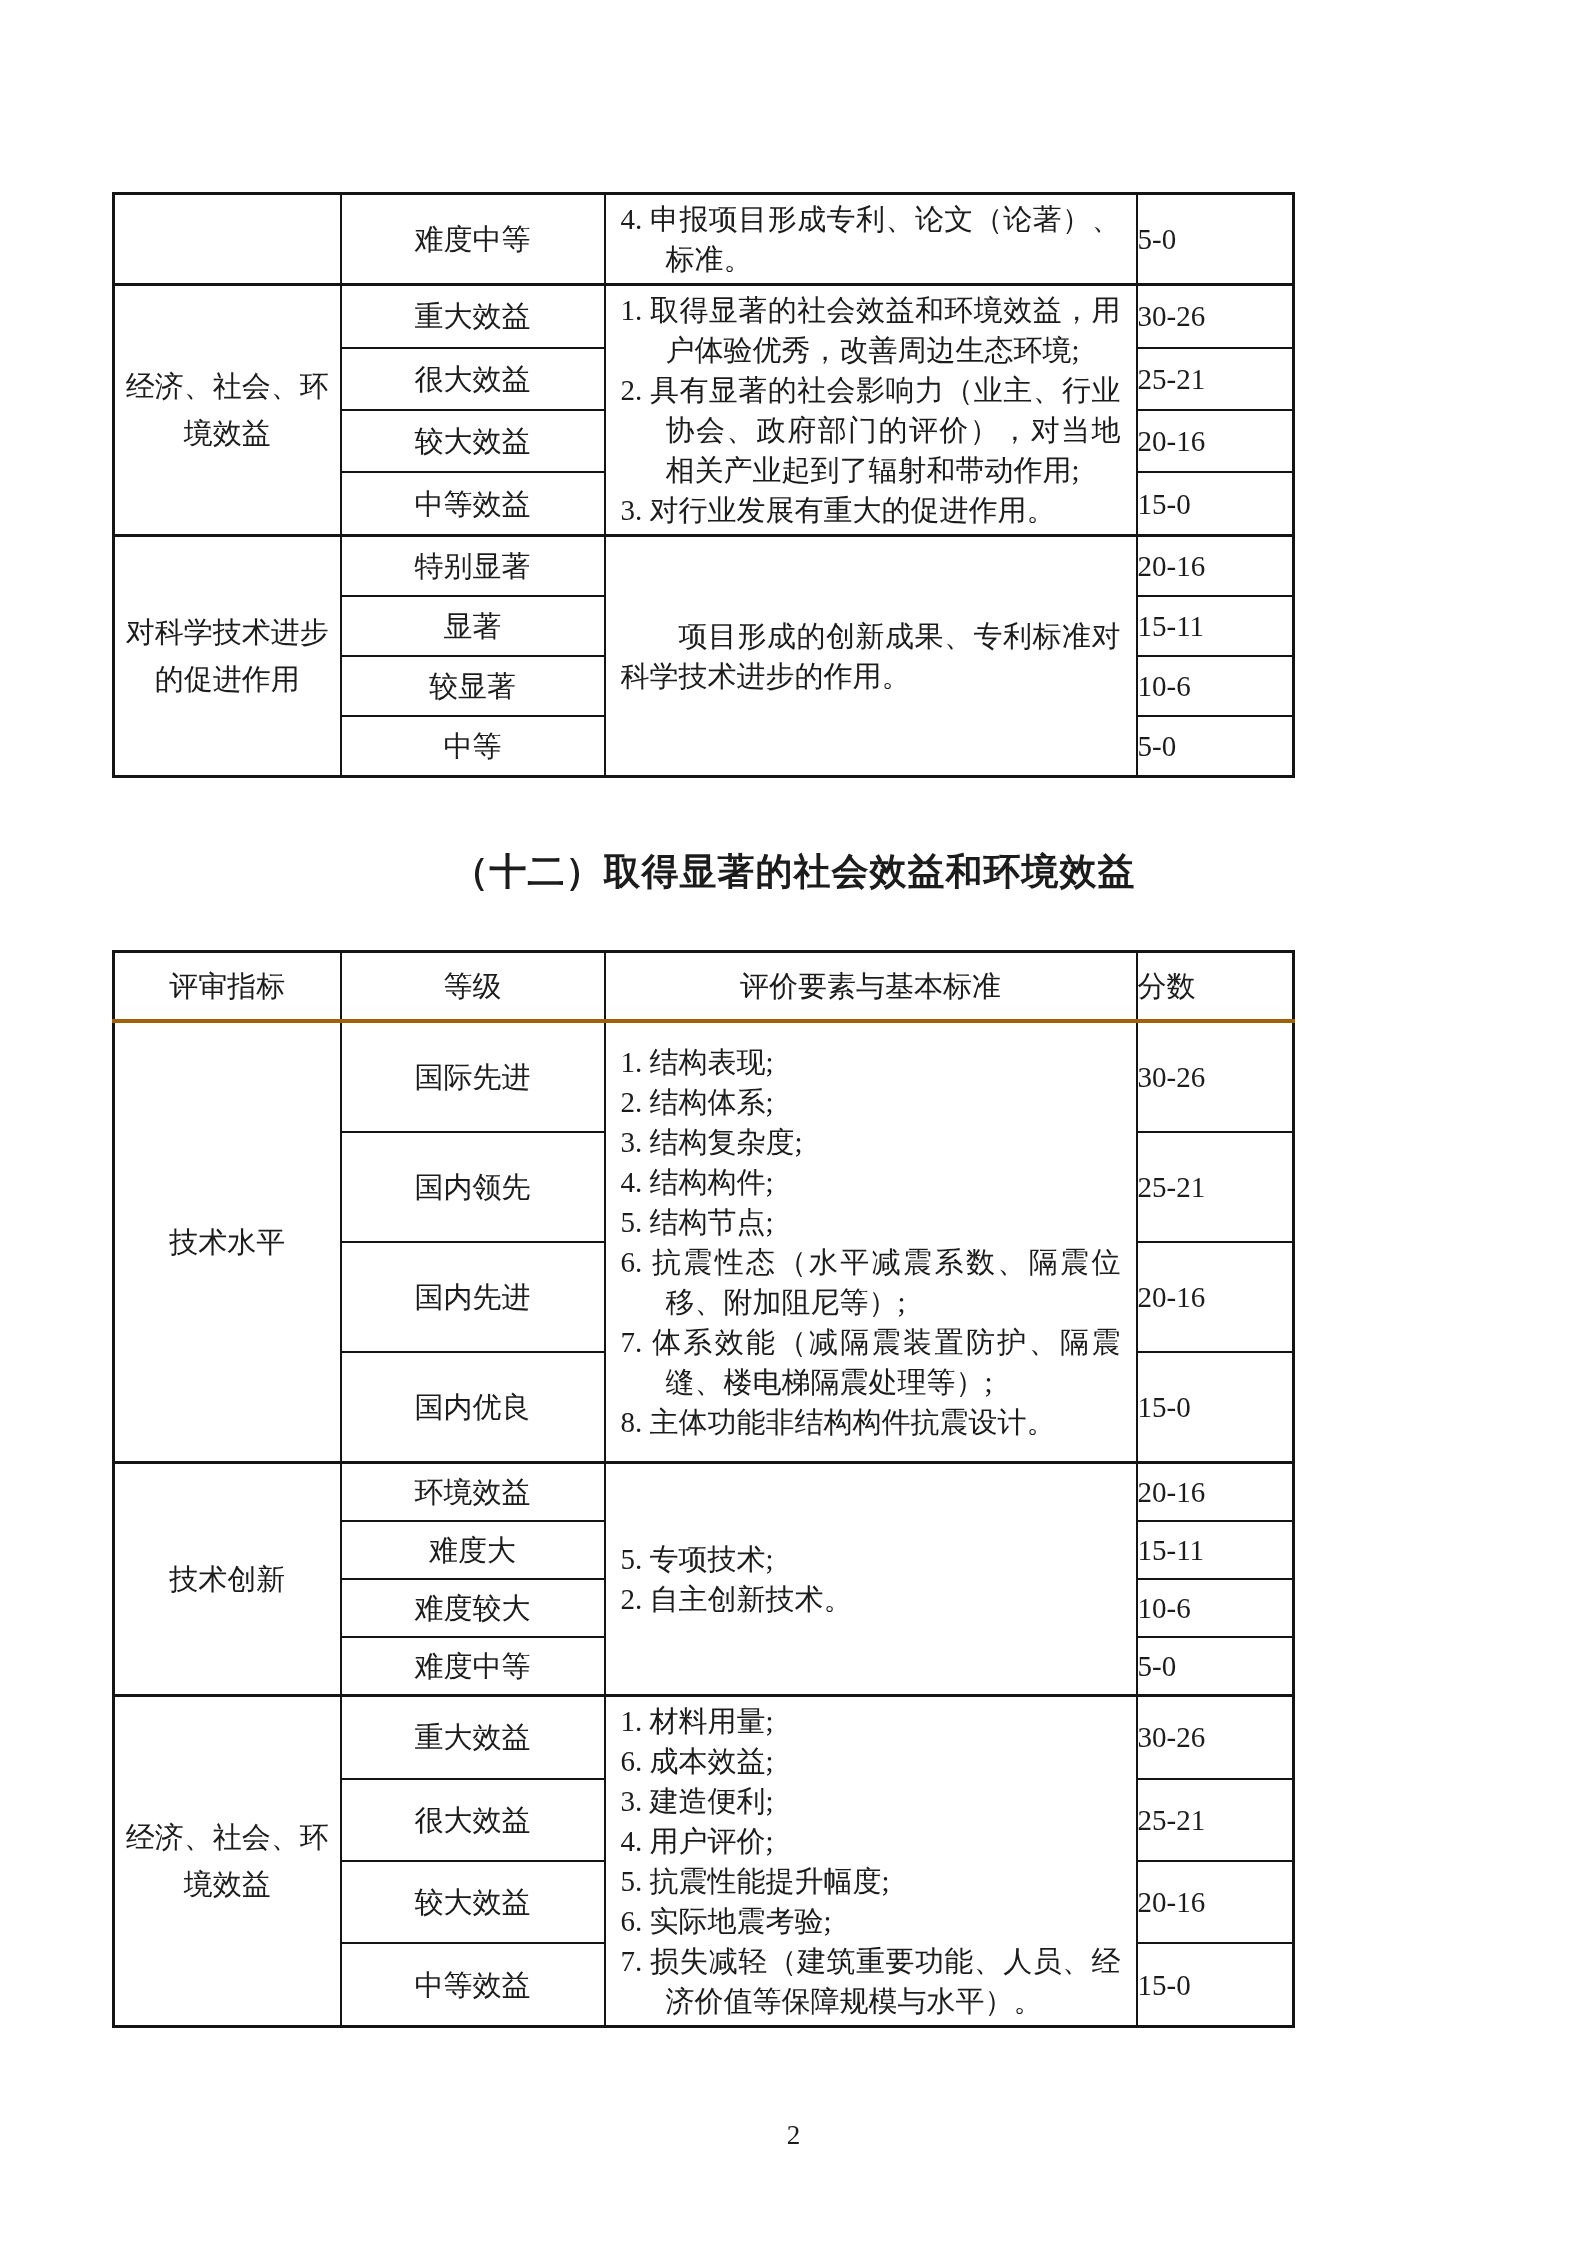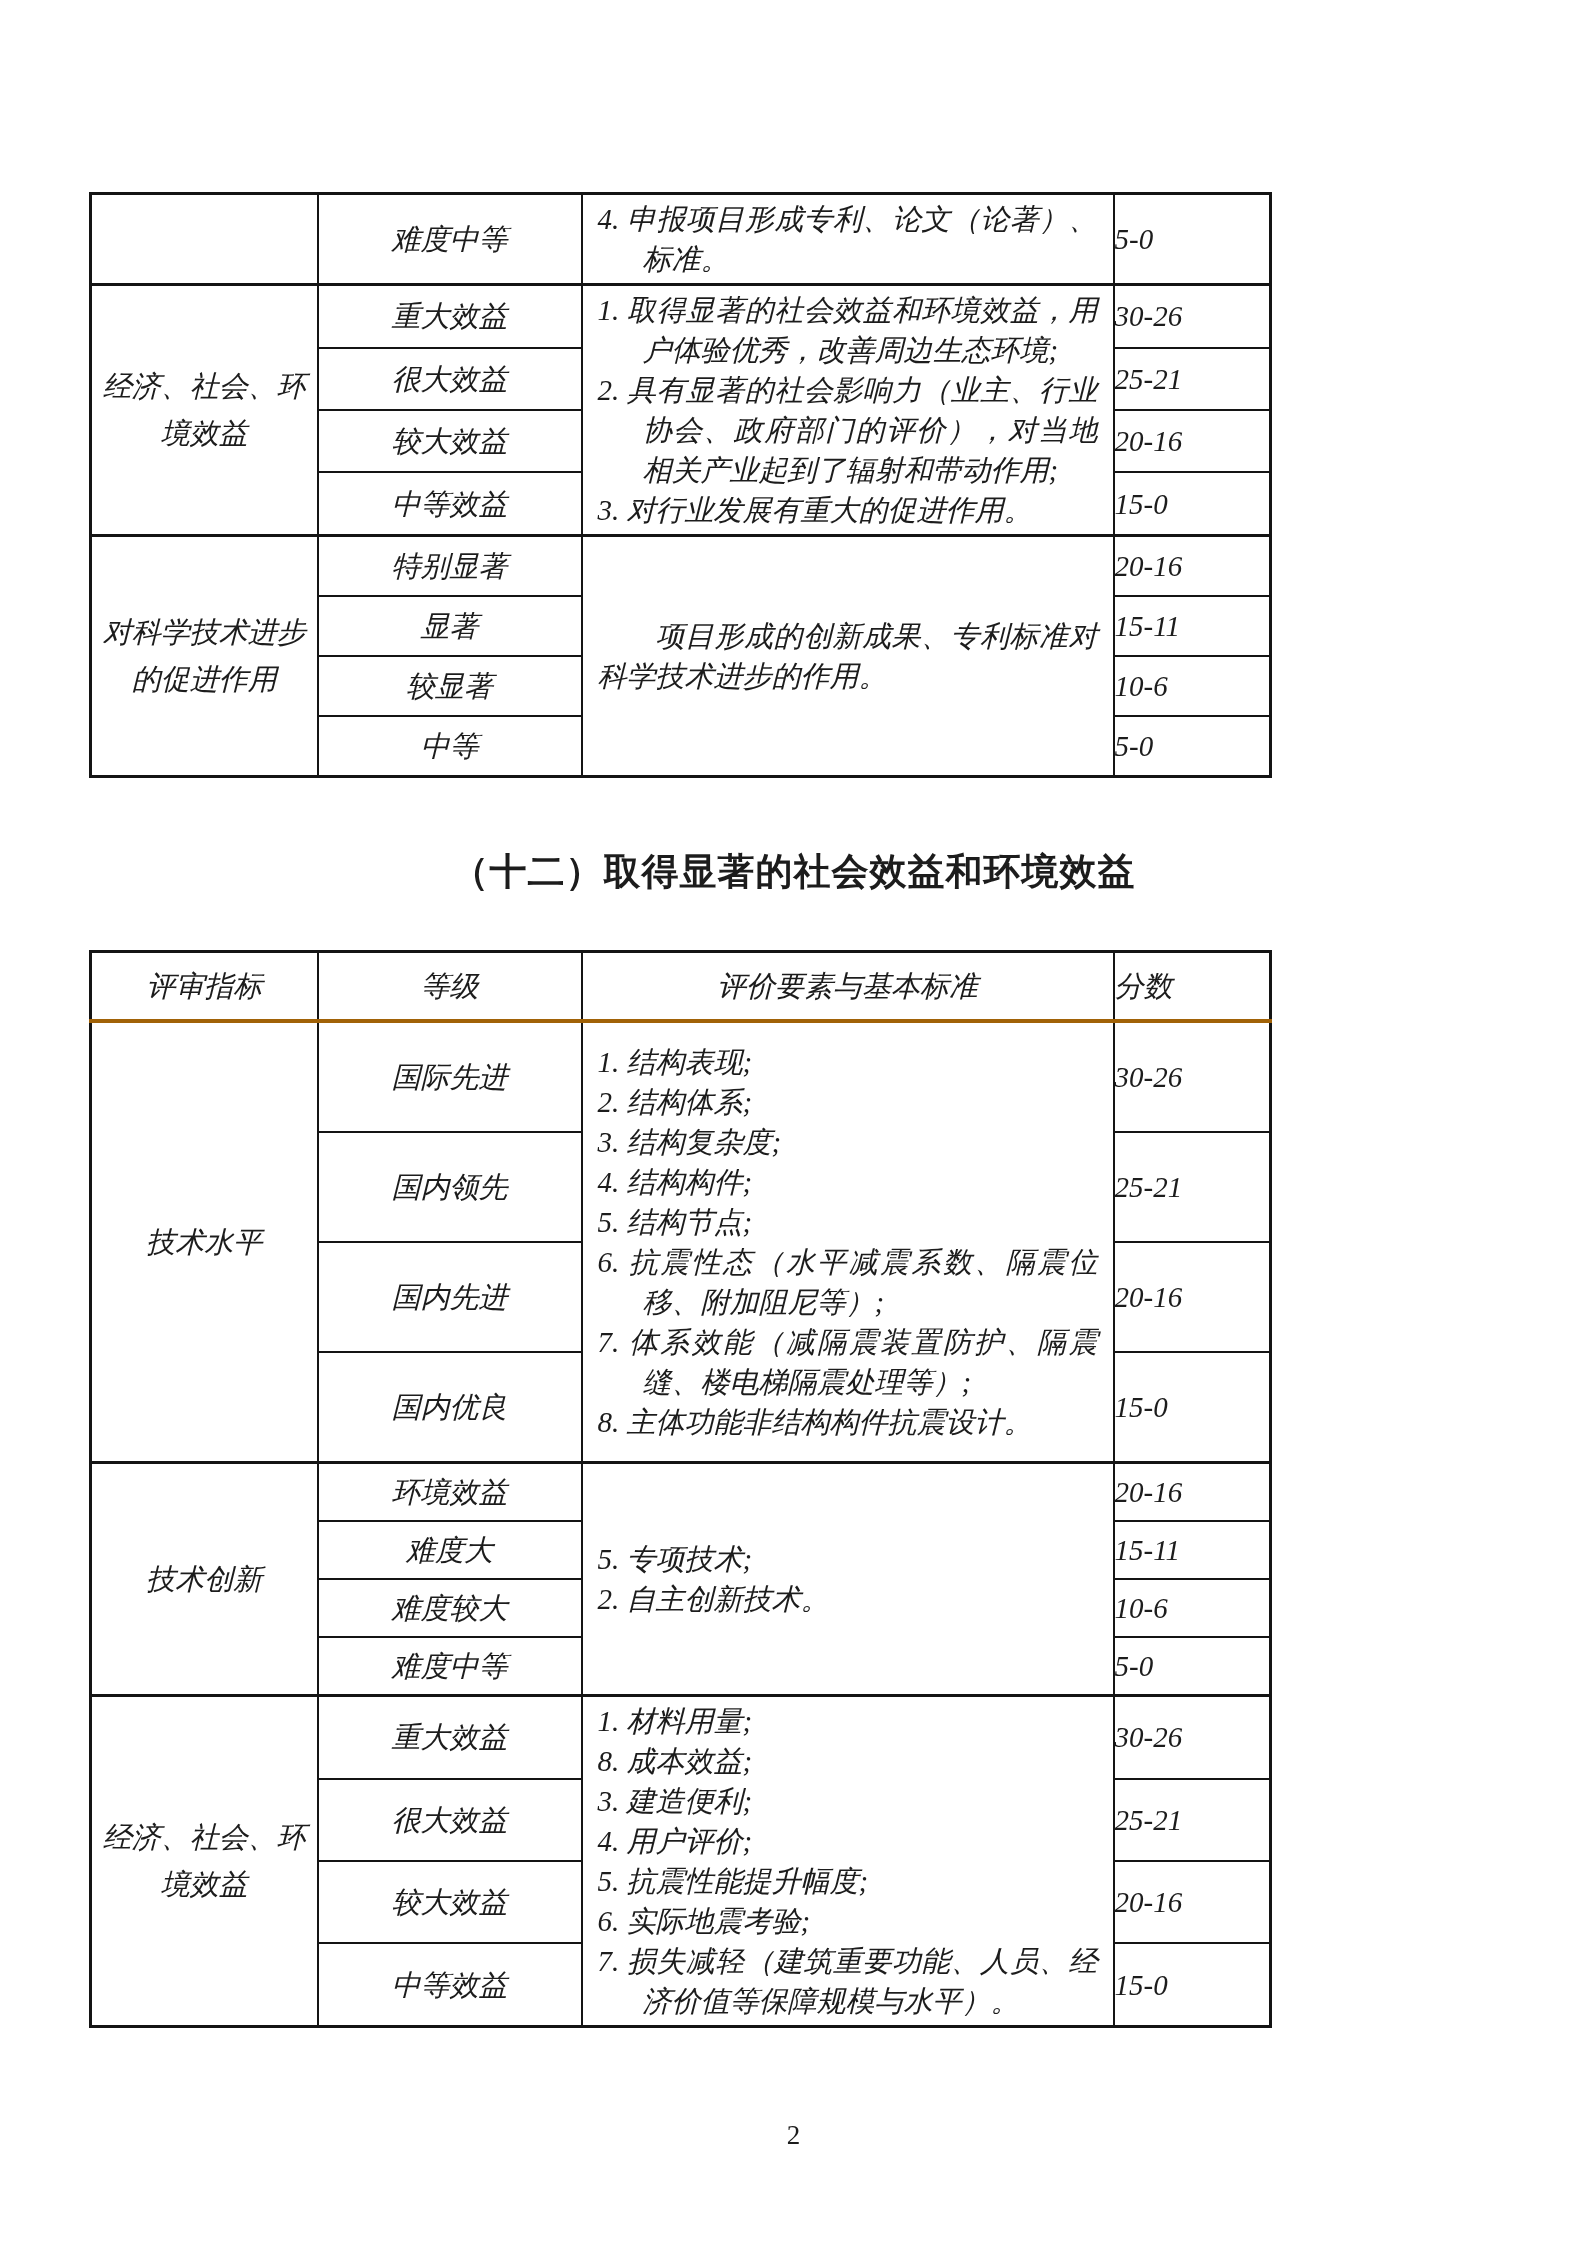--- a/index.html
+++ b/index.html
@@ -11,24 +11,23 @@
     width: 1587px;
     height: 2245px;
     position: relative;
     color: #1c1c1c;
     font-family: "Liberation Serif", "DejaVu Serif", serif;
     overflow: hidden;
   }
   .doc-table {
     border-collapse: collapse;
     table-layout: fixed;
-    margin-left: 89px;
+    margin-left: 112px;
     width: 1180px;
     border: 3px solid #141414;
-    font-style: italic;
   }
   .doc-table td {
     border: 2px solid #141414;
     padding: 0;
     vertical-align: middle;
     font-size: 29px;
     line-height: 40px;
     overflow: hidden;
   }
   tr.sec > td { border-top: 3px solid #141414; }
@@ -212,21 +211,21 @@
     <tr class="r-t2b">
       <td class="c-grade">难度中等</td>
       <td class="c-score">5-0</td>
     </tr>
 
     <tr class="r-t2c sec">
       <td class="c-ind" rowspan="4">经济、社会、环境效益</td>
       <td class="c-grade">重大效益</td>
       <td class="c-crit" rowspan="4">
         <div class="li">1. 材料用量;</div>
-        <div class="li">8. 成本效益;</div>
+        <div class="li">6. 成本效益;</div>
         <div class="li">3. 建造便利;</div>
         <div class="li">4. 用户评价;</div>
         <div class="li">5. 抗震性能提升幅度;</div>
         <div class="li">6. 实际地震考验;</div>
         <div class="li">7. 损失减轻（建筑重要功能、人员、经济价值等保障规模与水平）。</div>
       </td>
       <td class="c-score">30-26</td>
     </tr>
     <tr class="r-t2c">
       <td class="c-grade">很大效益</td>

